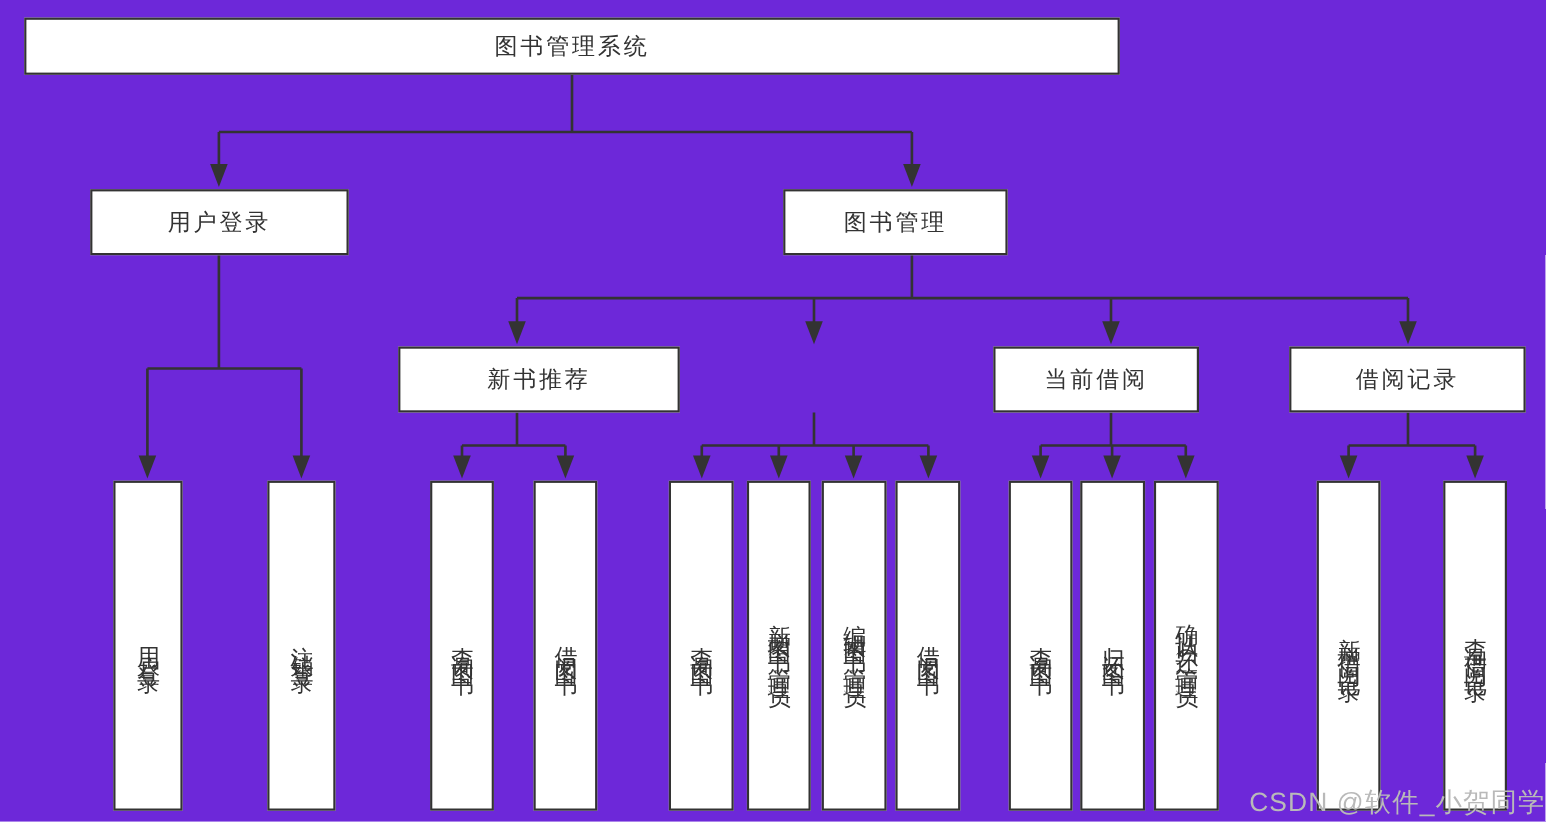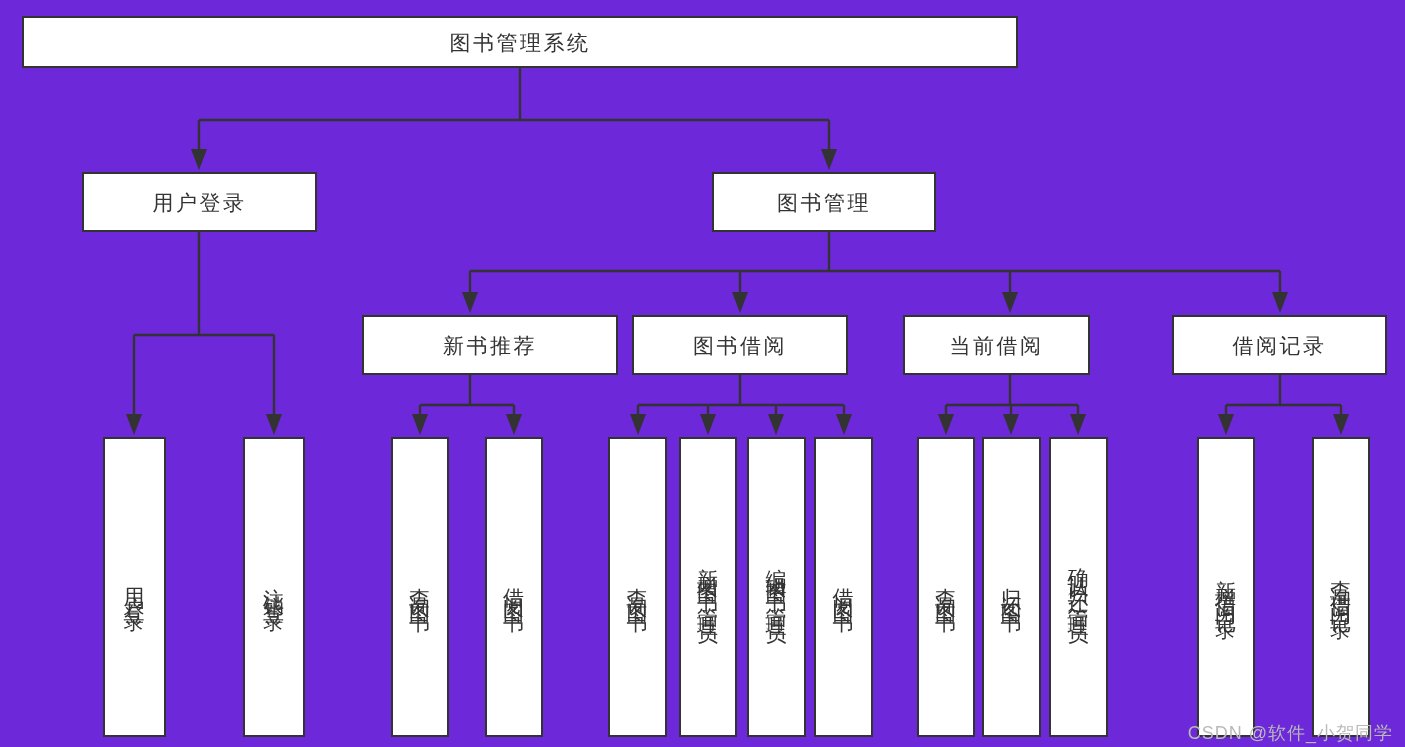--- a/index.html
+++ b/index.html
@@ -14,22 +14,22 @@
     border:2.5px solid var(--line,#333333);
     display:flex;align-items:center;justify-content:center;
     font-size:21px;line-height:1;z-index:2;
   }
   .node .lbl{letter-spacing:2.5px;white-space:nowrap;}
   .node.v .lbl{
     writing-mode:vertical-rl;text-orientation:mixed;
     letter-spacing:8px;white-space:nowrap;
   }
   .watermark{
-    position:absolute;right:12px;bottom:2px;z-index:5;
-    font-size:18px;letter-spacing:1px;
+    position:absolute;right:0;bottom:2px;z-index:5;
+    font-size:24px;letter-spacing:1px;
     color:var(--wm,#b9b9b9);
   }
 </style>
 </head>
 <body>
 
 <div class="canvas">
 
   <svg id="connectors" width="1405" height="747" viewBox="0 0 1405 747">
       <path d="M520,68V120M199,120H829M199,120V158M829,120V158" stroke="#333333" stroke-width="2.4" fill="none"></path>
@@ -60,29 +60,26 @@
       <polygon points="1333,414 1349,414 1341,435" fill="#333333"></polygon>
     </svg>
 
   <div class="node" style="left:22px;top:16px;width:996px;height:52px">
     <span class="lbl">图书管理系统</span>
   </div>
 
   <div class="node" style="left:82px;top:172px;width:235px;height:60px">
     <span class="lbl">用户登录</span>
   </div>
-  <div class="node" style="left:712px;top:172px;width:224px;height:60px">
+  <div class="node" style="left:712px;top:172px;width:204px;height:60px">
     <span class="lbl">图书管理</span>
   </div>
 
   <div class="node" style="left:362px;top:315px;width:256px;height:60px">
     <span class="lbl">新书推荐</span>
-  </div>
-  <div class="node" style="left:632px;top:315px;width:216px;height:60px">
-    <span class="lbl">图书借阅</span>
   </div>
   <div class="node" style="left:903px;top:315px;width:187px;height:60px">
     <span class="lbl">当前借阅</span>
   </div>
   <div class="node" style="left:1172px;top:315px;width:215px;height:60px">
     <span class="lbl">借阅记录</span>
   </div>
 
   <div class="node v" style="left:103px;top:437px;width:63px;height:300px">
     <span class="lbl">用户登录</span>

